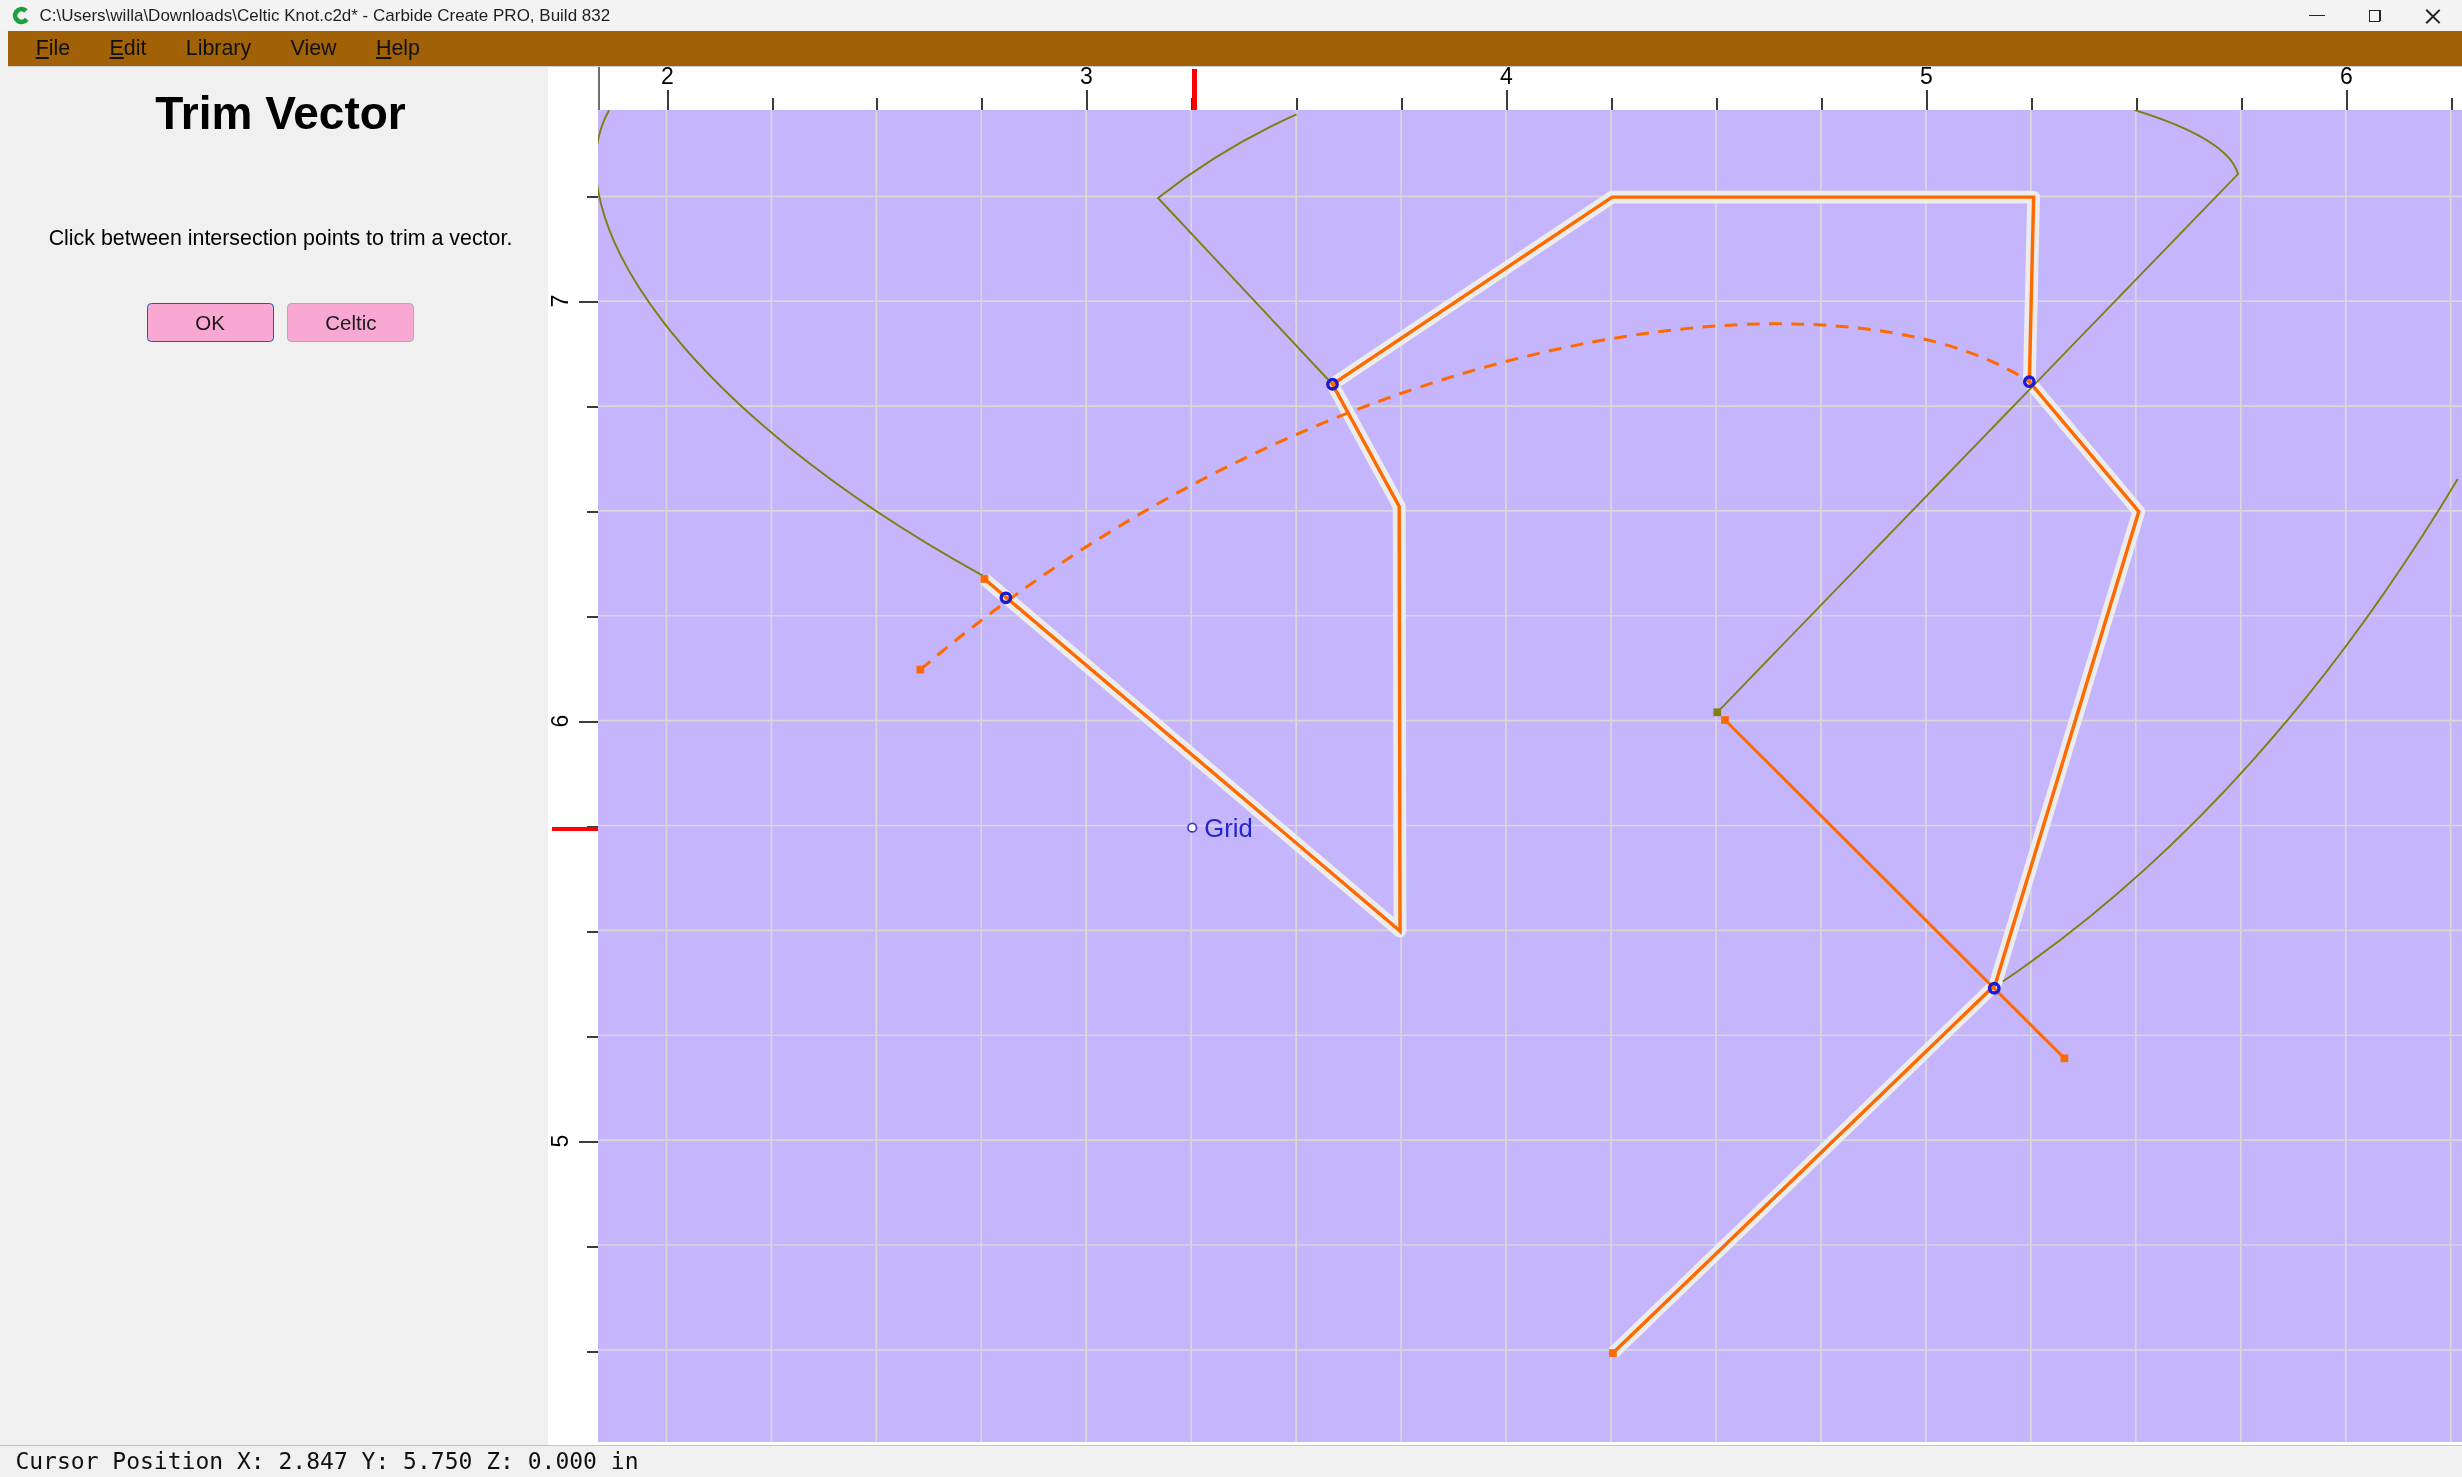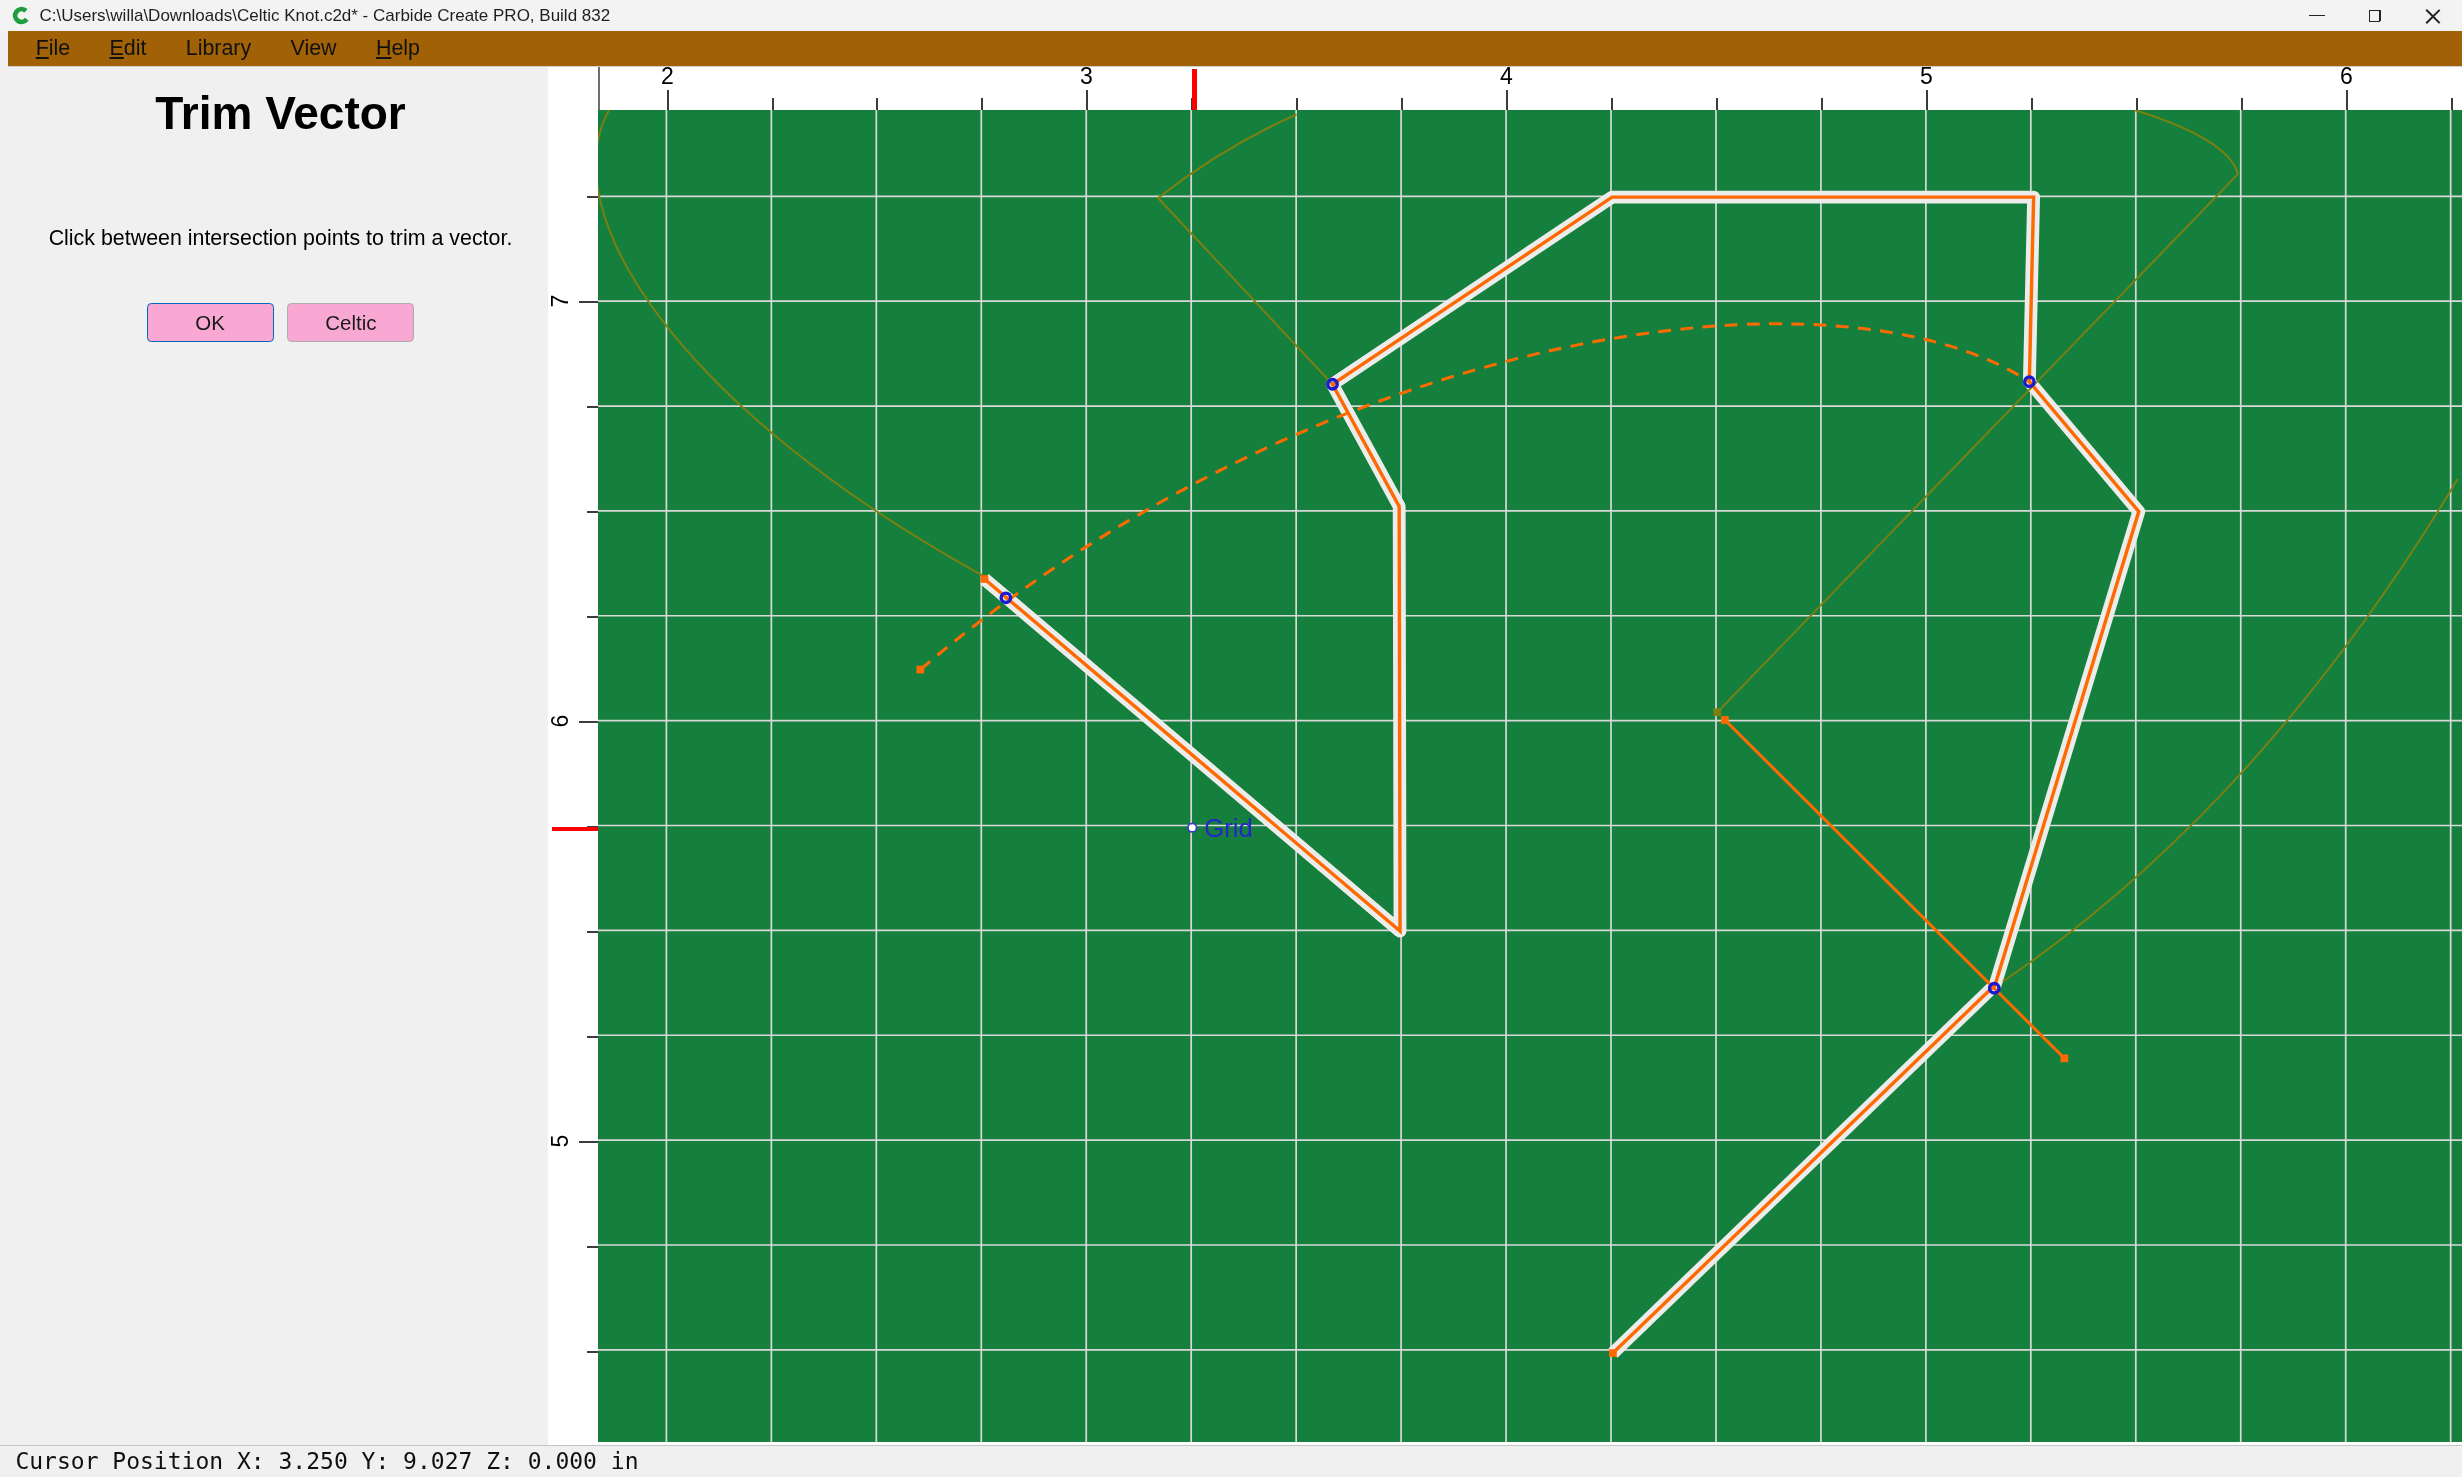--- a/index.html
+++ b/index.html
@@ -33,21 +33,21 @@
   .topruler{position:absolute;left:4.3px;top:0;right:0;height:43px;background:#fff;border-bottom:2.6px solid #6e6e6e;}
   .leftruler{position:absolute;left:4.3px;top:0;width:46px;bottom:2.6px;background:#fff;border-right:2.6px solid #6e6e6e;}
   .tick-v{position:absolute;width:1.7px;background:#3c3c3c;bottom:0;}
   .tick-v.major{height:20.5px;} .tick-v.minor{height:12px;}
   .tick-h{position:absolute;height:1.7px;background:#3c3c3c;right:0;}
   .tick-h.major{width:19px;} .tick-h.minor{width:11px;}
   .rlabel-top{position:absolute;bottom:20.5px;transform:translateX(-50%);font-size:23px;color:#000;}
   .rlabel-left{position:absolute;left:1.7px;transform:translateY(-50%) rotate(-90deg);font-size:23px;color:#000;}
   .red-marker-top{position:absolute;top:1.7px;bottom:0;width:4.3px;background:#ff0000;}
   .red-marker-left{position:absolute;left:0;right:0;height:4.3px;background:#ff0000;}
-  .canvas{position:absolute;left:50px;top:43px;right:0;bottom:2.6px;background:#15803d;overflow:hidden;}
+  .canvas{position:absolute;left:50px;top:43px;right:0;bottom:2.6px;background:#c4b5fd;overflow:hidden;}
   .canvas svg{position:absolute;left:0;top:0;width:100%;height:100%;}
   
   .statusbar{position:absolute;left:0;bottom:0;width:2462px;height:32.5px;background:#f0f0f0;border-top:1.7px solid #c4c4c4;display:flex;align-items:center;box-sizing:border-box;}
   .status-text{font-family:"DejaVu Sans Mono",monospace;font-size:23px;color:#101010;margin-left:15.4px;white-space:nowrap;}
 </style>
 </head>
 <body>
 
 <div class="titlebar">
   <svg class="app-icon" viewBox="0 0 24 24">
@@ -207,15 +207,15 @@
 
       <g>
         <circle id="snapdot" r="5" fill="#ffffff" stroke="#3a3ad0" stroke-width="2" cx="1395" cy="968"></circle>
         <text id="snaptext" font-size="30" fill="#2525cc" font-family="Liberation Sans, sans-serif" x="1409" y="979">Grid</text>
       </g>
     </svg>
   </div>
 </div>
 
 <div class="statusbar">
-  <span class="status-text">Cursor Position X: 3.250 Y: 9.027 Z: 0.000 in</span>
+  <span class="status-text">Cursor Position X: 2.847 Y: 5.750 Z: 0.000 in</span>
 </div>
 
 
 </body></html>

